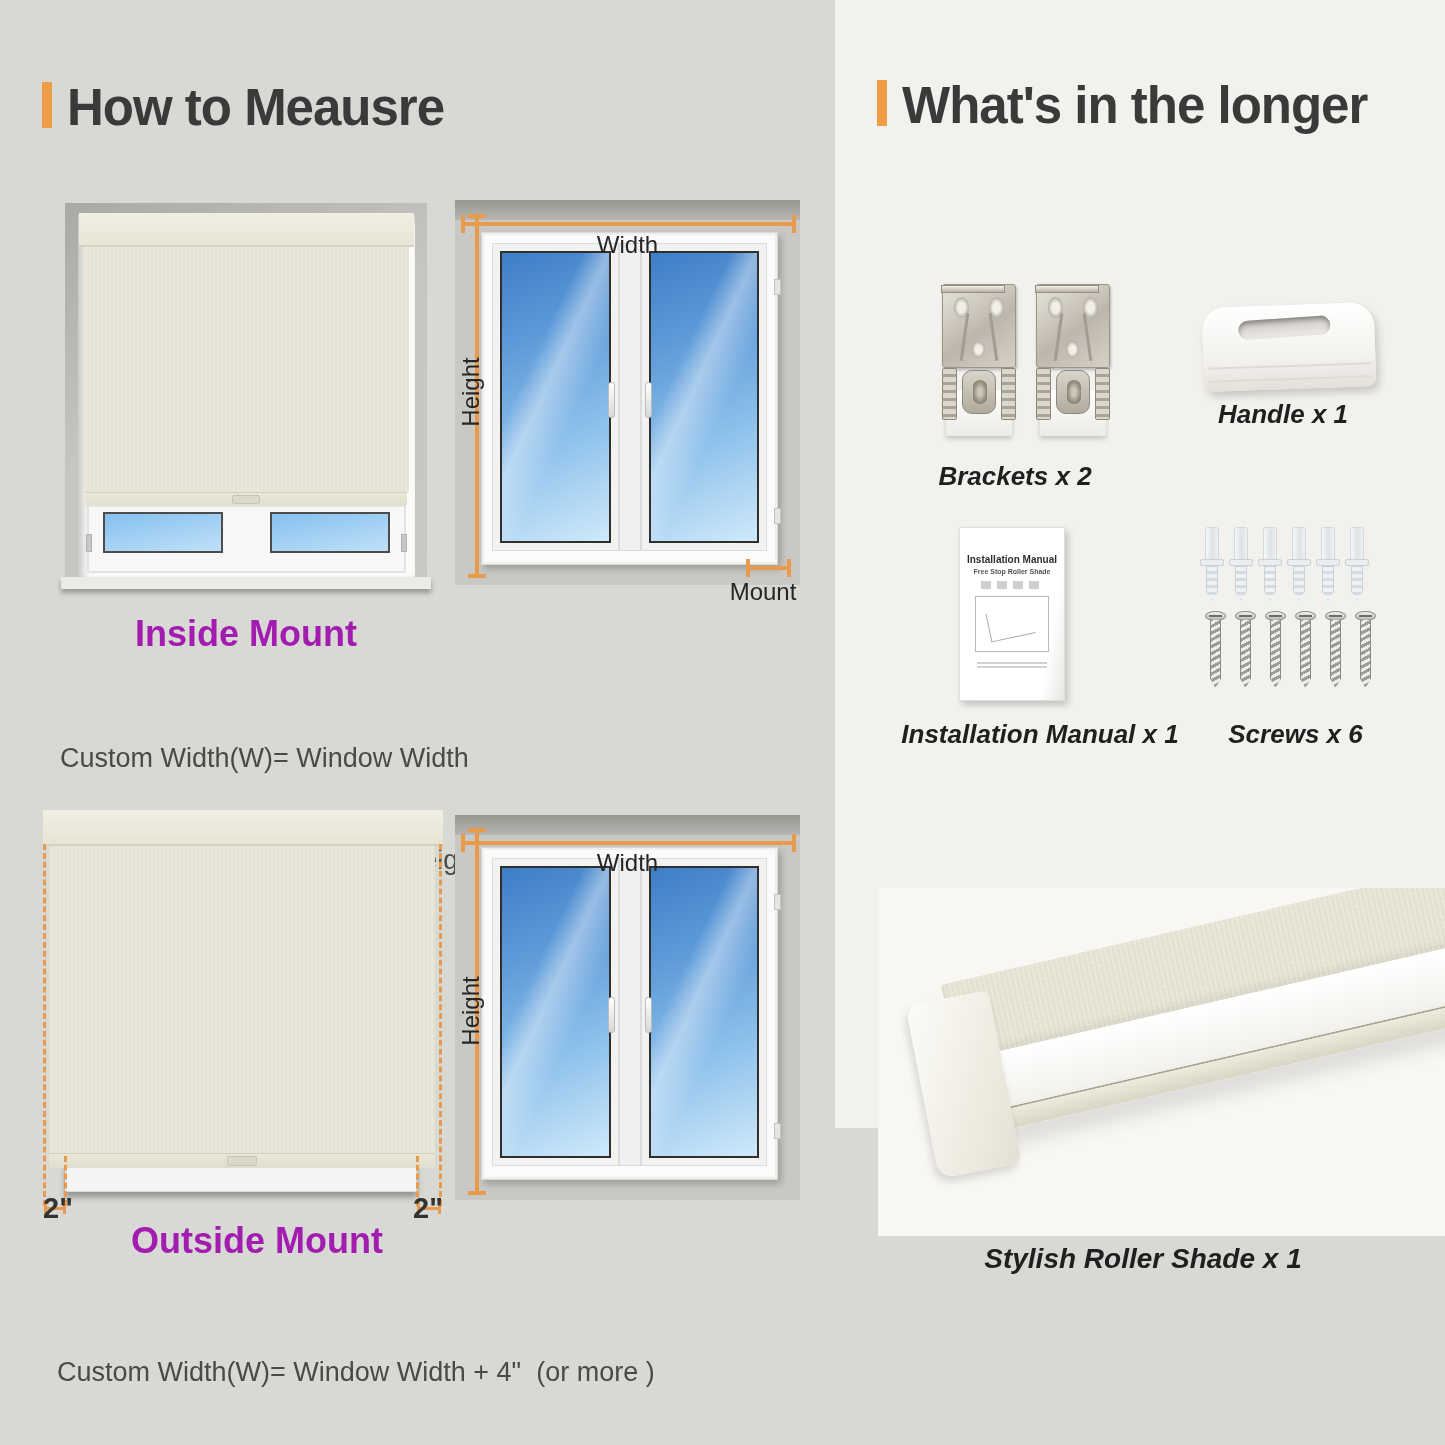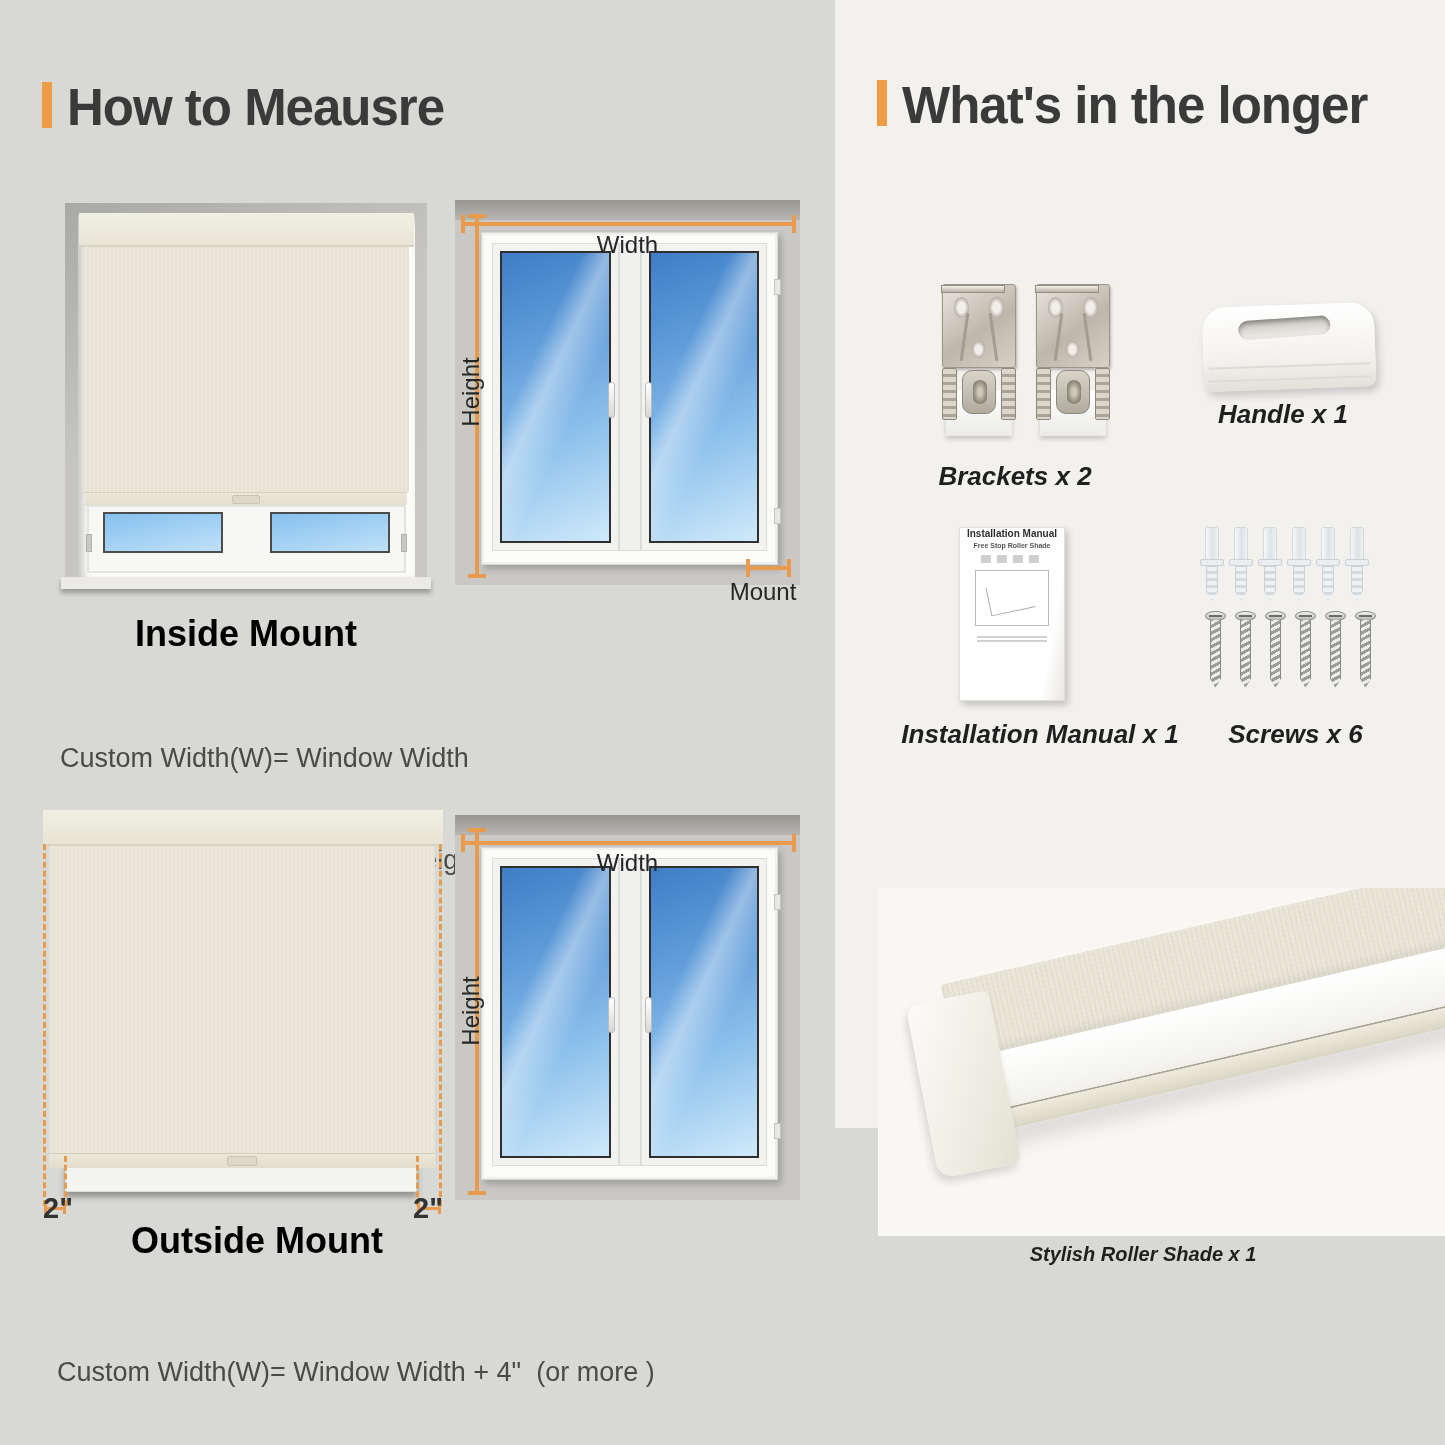--- a/index.html
+++ b/index.html
@@ -64,21 +64,21 @@
 
   .m-hline { position:absolute; height:4px; background:#E89B4D; }
   .m-hline::before, .m-hline::after { content:""; position:absolute; width:4px; height:18px; top:-7px; background:#E89B4D; }
   .m-hline::before { left:-1px; } .m-hline::after { right:-1px; }
   .m-vline { position:absolute; width:4px; background:#E89B4D; }
   .m-vline::before, .m-vline::after { content:""; position:absolute; height:4px; width:18px; left:-7px; background:#E89B4D; }
   .m-vline::before { top:-1px; } .m-vline::after { bottom:-1px; }
   .m-label { position:absolute; font-size:24px; color:#262626; }
   .m-label.rot { transform:rotate(-90deg); text-align:center; }
 
-  .mount-label { position:absolute; font-size:36px; font-weight:bold; color:#000000; text-align:center; }
+  .mount-label { position:absolute; font-size:36px; font-weight:bold; color:#a21caf; text-align:center; }
   .spec { position:absolute; font-size:27px; color:#4a4a49; line-height:34px; white-space:pre; }
 
   
   .outside-illus { position:absolute; left:43px; top:808px; width:400px; height:420px; }
   .om-window { position:absolute; left:22px; right:26px; top:356px; height:28px; background:#f4f4f2;
                border:1px solid #dddddb; box-shadow:0 5px 6px rgba(0,0,0,0.32); }
   .om-cassette { position:absolute; left:0; right:0; top:2px; height:36px;
                  background:linear-gradient(#f1efe3,#e7e4d5); border-bottom:2px solid #d5d2c1; }
   .om-fabric { position:absolute; left:6px; right:8px; top:38px; height:307px; }
   .om-bar { position:absolute; left:6px; right:8px; top:345px; height:15px;
@@ -87,21 +87,21 @@
             background:#ddd9c9; border:1px solid #c8c4b3; border-radius:2px; display:block; }
   .om-dash { position:absolute; width:0; border-left:3px dashed #E89B4D; display:block; }
   .om-measure { position:absolute; top:399px; height:3px; background:#E89B4D; display:block; }
   .om-measure::before, .om-measure::after { content:""; position:absolute; width:3px; height:12px; top:-5px; background:#E89B4D; }
   .om-measure::before { left:0; } .om-measure::after { right:0; }
   .om-gap { position:absolute; top:384px; font-size:29px; font-weight:bold; color:#333; }
   .om-gap.l { left:0px; } .om-gap.r { right:0px; }
 
   
   .item-label { position:absolute; font-size:26px; font-weight:bold; font-style:italic; color:#1f1f1f; text-align:center; }
-  .item-label.big { font-size:20px; }
+  .item-label.big { font-size:28px; }
 
   .bracket { position:absolute; width:78px; height:158px; }
   .bk-base { position:absolute; left:6px; right:6px; top:112px; height:46px;
              background:linear-gradient(#ffffff,#ecebe7); border-radius:2px; box-shadow:0 3px 5px rgba(0,0,0,0.18); }
   .bk-plate { position:absolute; left:2px; right:2px; top:6px; height:84px; border-radius:3px;
               background:linear-gradient(145deg,#e9e5dc,#bdb7ab 55%,#d6d1c6); border:1px solid #9c968a;
               box-shadow:1px 2px 3px rgba(0,0,0,0.25); }
   .bk-flange { position:absolute; left:-2px; right:10px; top:0px; height:8px;
                background:linear-gradient(#f3f0e9,#b8b2a6); border:1px solid #958f83; }
   .bk-hole { position:absolute; width:15px; height:21px; border-radius:50%; display:block;
@@ -121,21 +121,21 @@
   .handle-item { position:absolute; width:172px; height:84px; transform:rotate(-2deg);
                  background:linear-gradient(#ffffff,#f3f1ed 65%,#e3e0da);
                  border-radius:24px 24px 9px 9px; box-shadow:3px 5px 9px rgba(0,0,0,0.18); }
   .handle-slot { position:absolute; left:36px; top:13px; width:92px; height:19px; border-radius:10px; transform:rotate(-2deg);
                  background:linear-gradient(#c9c6c0,#eeece8); box-shadow:inset 0 3px 5px rgba(0,0,0,0.35); }
   .handle-ridges { position:absolute; left:5px; right:5px; bottom:9px; height:15px;
                    border-top:2px solid #dedbd5; border-bottom:2px solid #dedbd5; }
 
   .manual { position:absolute; width:106px; height:174px; background:linear-gradient(100deg,#ffffff 82%,#e9e7e3);
             border:1px solid #e2e0dc; box-shadow:3px 4px 7px rgba(0,0,0,0.2); }
-  .manual-title { text-align:center; font-size:10px; font-weight:bold; color:#2e2e2e; }
+  .manual-title { margin-top:26px; text-align:center; font-size:10px; font-weight:bold; color:#2e2e2e; }
   .manual-sub { margin-top:3px; text-align:center; font-size:7px; font-weight:bold; color:#555; }
   .manual-steps { margin:6px auto 0; width:62px; height:8px;
                   background:repeating-linear-gradient(90deg,#bbb 0 10px, transparent 10px 16px); opacity:.7; }
   .manual-fig { margin:7px auto 0; width:74px; height:56px; border:1px solid #b9b9b7; position:relative; }
   .manual-fig::after { content:""; position:absolute; left:12px; top:12px; width:44px; height:28px;
                   border-left:1px solid #aaa; border-bottom:1px solid #aaa; transform:rotate(-12deg); }
   .manual-foot { margin:10px auto 0; width:70px; height:6px;
                  background:repeating-linear-gradient(#c6c6c4 0 2px, transparent 2px 4px); opacity:.8; }
 
   .anchors-row, .screws-row { position:absolute; display:flex; }

